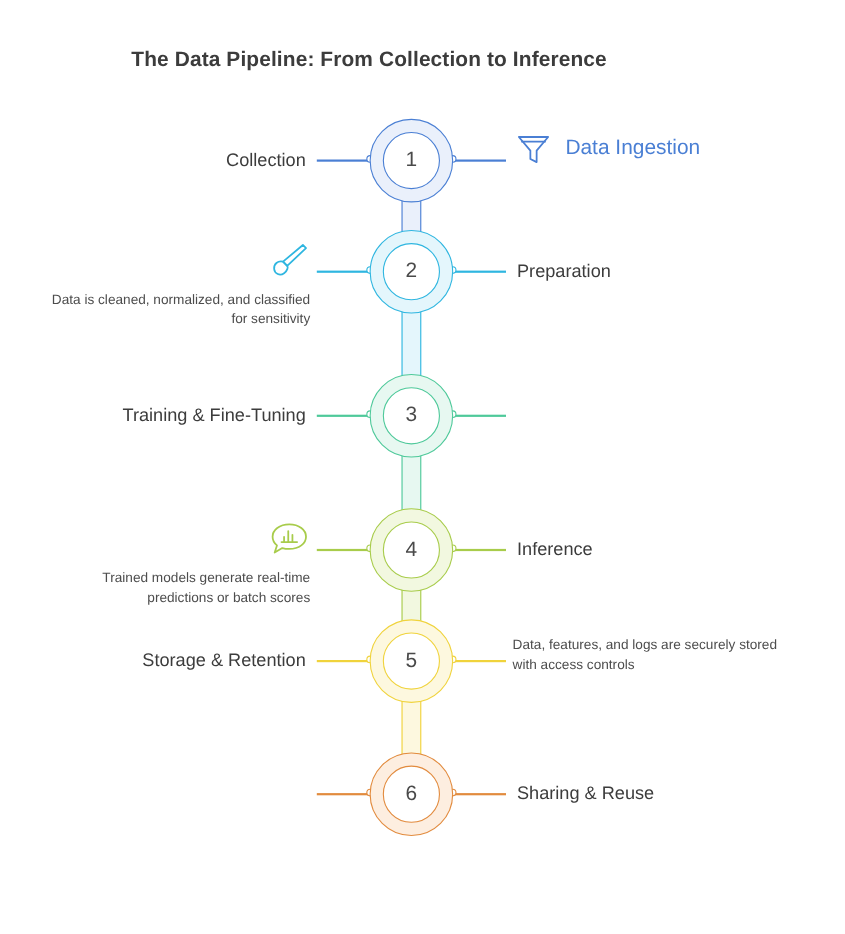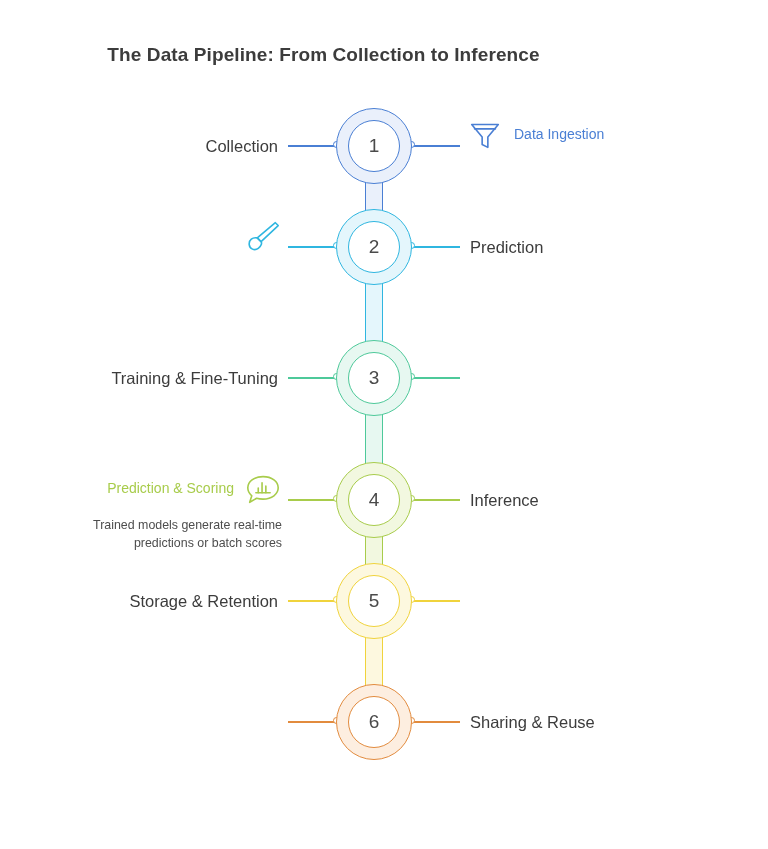--- a/index.html
+++ b/index.html
@@ -7,21 +7,21 @@
   body {
     background:#ffffff;
     font-family:"Liberation Sans", sans-serif;
     color:#3c3c3c;
     overflow:hidden;
     position:relative;
   }
 
   #title {
     position:absolute;
-    top:44px; left:0; width:647px;
+    top:44px; left:12px; width:647px;
     text-align:center;
     font-size:19px;
     font-weight:bold;
     color:#3c3c3c;
     letter-spacing:.1px;
   }
 
   #stage {
     position:absolute;
     top:0; left:0;
@@ -100,21 +100,21 @@
   .blockhead {
     display:flex;
     align-items:center;
     gap:10px;
     min-height:40px;
   }
   .block.left .blockhead { flex-direction:row-reverse; }
 
   .bicon { flex:0 0 auto; width:38px; height:40px; }
   .btitle {
-    font-size:14px;
+    font-size:19px;
     line-height:1.22;
     font-weight:400;
   }
   .bdesc {
     margin-top:7px;
     font-size:12.4px;
     line-height:1.48;
     color:#4d4d4d;
   }
 </style>
@@ -154,28 +154,29 @@
       <div class="stub left" style="width:48px;background:#2fb6e0">
         <span class="dot left" style="border-color:#2fb6e0"></span>
       </div>
       <div class="stub right" style="width:48px;background:#2fb6e0">
         <span class="dot right" style="border-color:#2fb6e0"></span>
       </div>
       <div class="ring" style="border-color:#2fb6e0;background:#e4f6fc">
         <div class="inner" style="border-color:#2fb6e0">2</div>
       </div>
     </div>
-    <div class="plain right" style="top:247px;left:470px">Prediction</div>
+    <div class="plain right" style="top:247px;left:470px">Preparation</div>
     <div class="block left" style="top:216px;right:486px">
       <div class="blockhead">
         <span class="bicon"><svg viewBox="0 0 40 40" width="38" height="40" fill="none" stroke="#2fb6e0" stroke-width="1.7" stroke-linecap="round" stroke-linejoin="round">
             <path d="M33 6 L36 9 L18 26 L14 22 Z"></path>
             <path d="M14 22 C9 21 5 24 5.5 29 C6 33.5 11 36 15 33 C18.5 30.4 19 27 18 26 Z"></path>
           </svg></span>
       </div>
+      <div class="bdesc">Data is cleaned, normalized, and classified for sensitivity</div>
     </div>
     <div class="node" style="top:378px">
       <div class="bar" style="height:54px;border-color:#4ec99a;background:#e7f8f1"></div>
     </div>
     <div class="node" style="top:378px;z-index:5">
       <div class="stub left" style="width:48px;background:#4ec99a">
         <span class="dot left" style="border-color:#4ec99a"></span>
       </div>
       <div class="stub right" style="width:48px;background:#4ec99a">
         <span class="dot right" style="border-color:#4ec99a"></span>
@@ -200,40 +201,40 @@
       </div>
     </div>
     <div class="plain right" style="top:500px;left:470px">Inference</div>
     <div class="block left" style="top:469px;right:486px">
       <div class="blockhead">
         <span class="bicon"><svg viewBox="0 0 40 40" width="38" height="40" fill="none" stroke="#a8cc4b" stroke-width="1.7" stroke-linecap="round" stroke-linejoin="round">
             <path d="M20 7 C29.4 7 36 12.3 36 18.8 C36 25.3 29.4 30.6 20 30.6 C17.6 30.6 15.3 30.3 13.3 29.7 L6 34 L8.2 27.2 C5.5 24.9 4 22 4 18.8 C4 12.3 10.6 7 20 7 Z"></path>
             <path d="M12.5 24 H27.5"></path>
             <path d="M15 24 V19 M19 24 V13.5 M23 24 V17"></path>
           </svg></span>
-        <span class="btitle" style="color:#a8cc4b">Prediction &amp; Scoring</span>
       </div>
       <div class="bdesc">Trained models generate real-time predictions or batch scores</div>
     </div>
     <div class="node" style="top:601px">
       <div class="bar" style="height:53px;border-color:#f0d33c;background:#fdf8df"></div>
     </div>
     <div class="node" style="top:601px;z-index:5">
       <div class="stub left" style="width:48px;background:#f0d33c">
         <span class="dot left" style="border-color:#f0d33c"></span>
       </div>
       <div class="stub right" style="width:48px;background:#f0d33c">
         <span class="dot right" style="border-color:#f0d33c"></span>
       </div>
       <div class="ring" style="border-color:#f0d33c;background:#fdf8df">
         <div class="inner" style="border-color:#f0d33c">5</div>
       </div>
     </div>
     <div class="plain left" style="top:601px;right:490px">Storage &amp; Retention</div>
     <div class="block right" style="top:570px;left:466px">
+      <div class="bdesc">Data, features, and logs are securely stored with access controls</div>
     </div>
     <div class="node" style="top:722px;z-index:5">
       <div class="stub left" style="width:48px;background:#e28b3e">
         <span class="dot left" style="border-color:#e28b3e"></span>
       </div>
       <div class="stub right" style="width:48px;background:#e28b3e">
         <span class="dot right" style="border-color:#e28b3e"></span>
       </div>
       <div class="ring" style="border-color:#e28b3e;background:#fdeee0">
         <div class="inner" style="border-color:#e28b3e">6</div>

